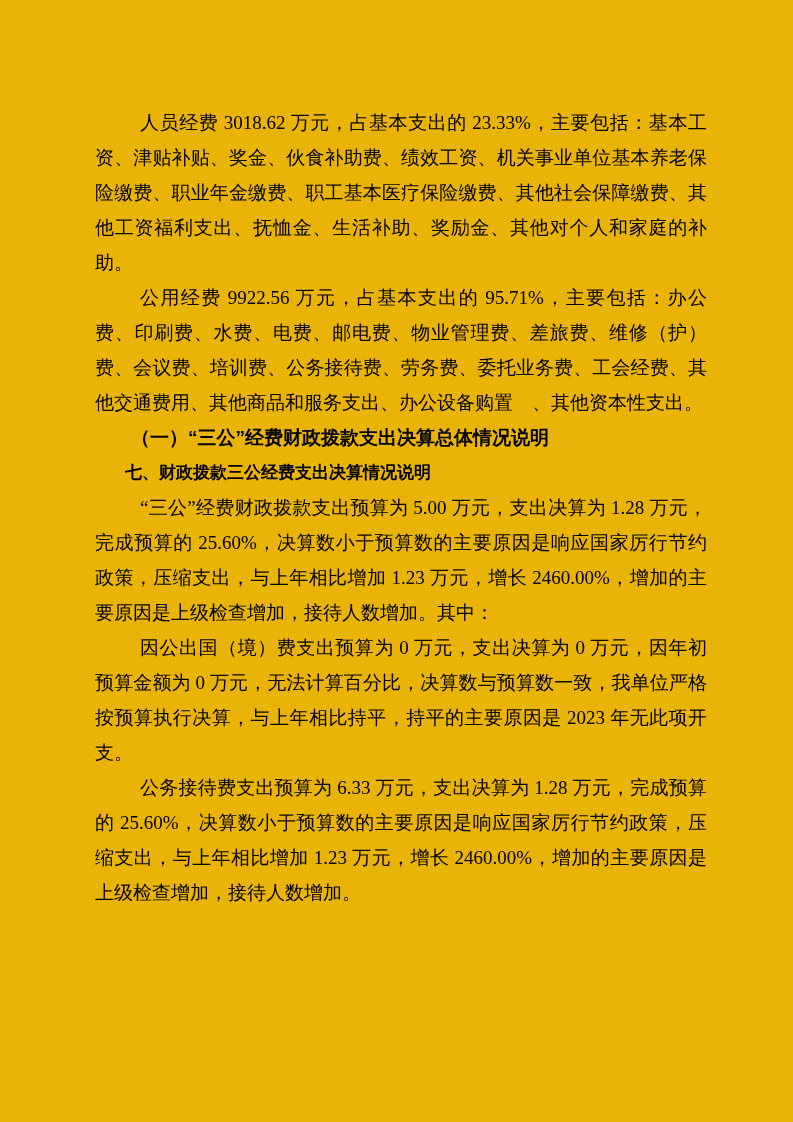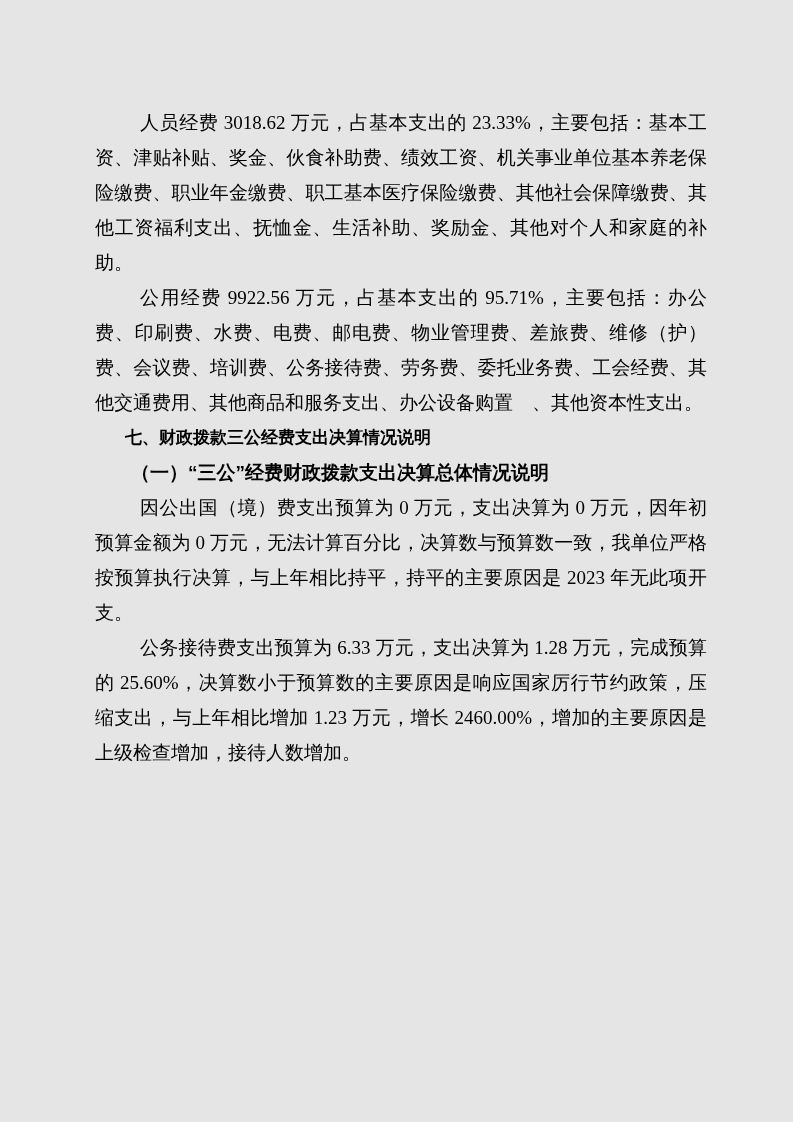--- a/index.html
+++ b/index.html
@@ -4,21 +4,21 @@
 <style>
   html, body {
     margin: 0;
     padding: 0;
     background: #ffffff;
   }
   .page {
     position: relative;
     width: 793px;
     height: 1122px;
-    background: #e5e5e5;
+    background: #eab308;
     box-sizing: border-box;
     padding: 105px 86px 40px 95px;
     overflow: hidden;
     color: #000000;
     font-family: "Liberation Serif", "DejaVu Serif", serif;
     font-size: 19px;
     line-height: 35px;
   }
   .para {
     margin: 0;
@@ -48,17 +48,18 @@
     word-break: keep-all;
     white-space: nowrap;
   }
 </style>
 </head>
 <body>
 
 <div class="page">
   <p class="para body">人员经费 3018.62 万元，占基本支出的 23.33%，主要包括：基本工资、津贴补贴、奖金、伙食补助费、绩效工资、机关事业单位基本养老保险缴费、职业年金缴费、职工基本医疗保险缴费、其他社会保障缴费、其他工资福利支出、抚恤金、生活补助、奖励金、其他对个人和家庭的补助。</p>
   <p class="para body">公用经费 9922.56 万元，占基本支出的 95.71%，主要包括：办公费、印刷费、水费、电费、邮电费、物业管理费、差旅费、维修（护）费、会议费、培训费、公务接待费、劳务费、委托业务费、工会经费、其他交通费用、其他商品和服务支出、办公设备购置　、其他资本性支出。</p>
+  <p class="para heading-2">（一）“三公”经费财政拨款支出决算总体情况说明</p>
   <p class="para heading-1">七、财政拨款三公经费支出决算情况说明</p>
-  <p class="para heading-2">（一）“三公”经费财政拨款支出决算总体情况说明</p>
+  <p class="para body">“三公”经费财政拨款支出预算为 5.00 万元，支出决算为 1.28 万元，完成预算的 25.60%，决算数小于预算数的主要原因是响应国家厉行节约政策，压缩支出，与上年相比增加 1.23 万元，增长 2460.00%，增加的主要原因是上级检查增加，接待人数增加。其中：</p>
   <p class="para body">因公出国（境）费支出预算为 0 万元，支出决算为 0 万元，因年初预算金额为 0 万元，无法计算百分比，决算数与预算数一致，我单位严格按预算执行决算，与上年相比持平，持平的主要原因是 2023 年无此项开支。</p>
   <p class="para body">公务接待费支出预算为 6.33 万元，支出决算为 1.28 万元，完成预算的 25.60%，决算数小于预算数的主要原因是响应国家厉行节约政策，压缩支出，与上年相比增加 1.23 万元，增长 2460.00%，增加的主要原因是上级检查增加，接待人数增加。</p>
 </div>
 
 </body></html>

